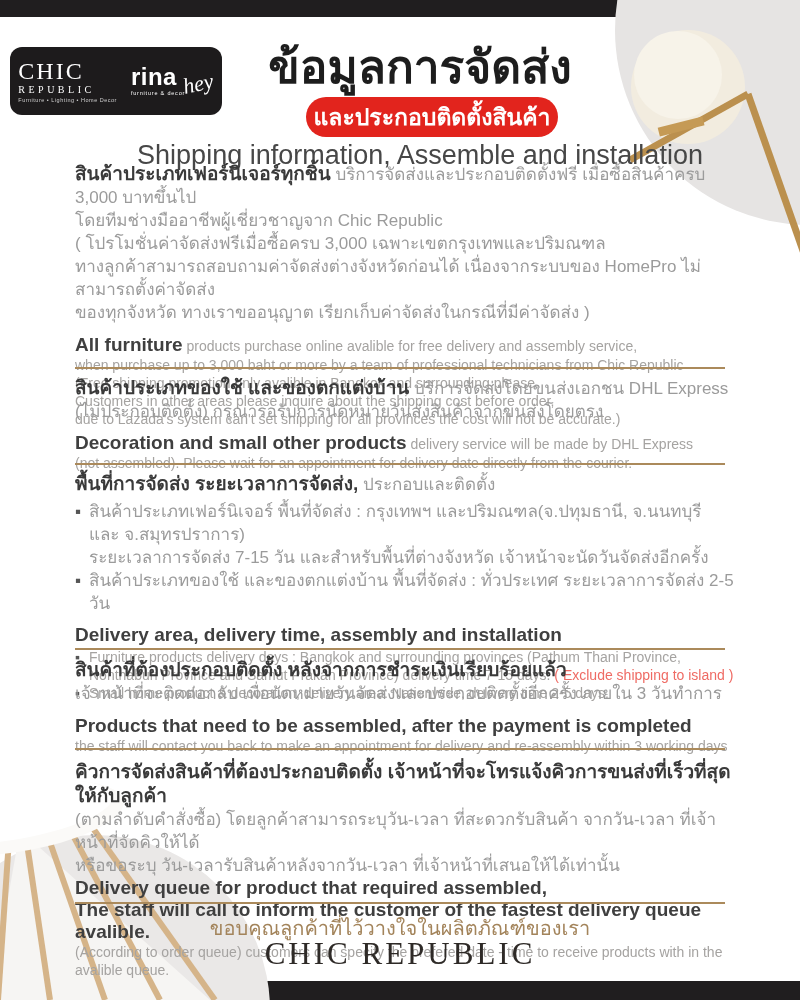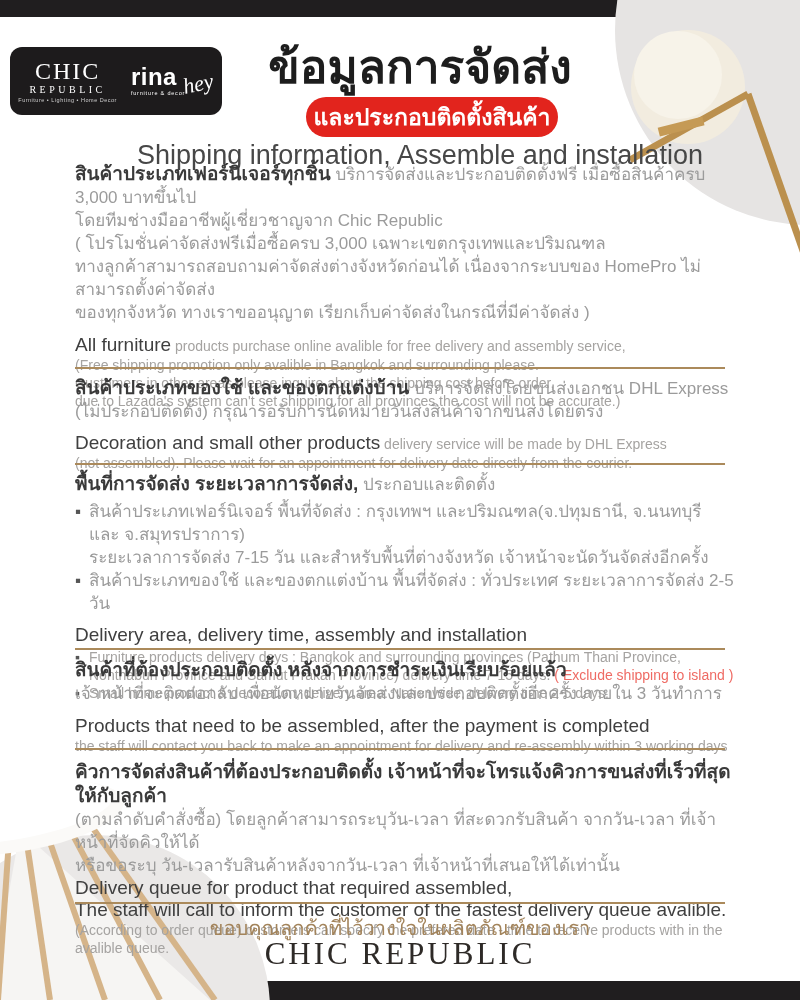--- a/index.html
+++ b/index.html
@@ -14,21 +14,21 @@
              background:#e6e4e3;z-index:2;}
   .circle-bl{left:-80px;top:835px;width:350px;height:350px;border-radius:50%;
              background:#eae8e7;z-index:2;}
   
   .lamp{left:600px;top:20px;width:200px;height:260px;z-index:3;}
   
   .stool{left:-20px;top:770px;width:280px;height:230px;z-index:3;}
   
   .logo-box{left:10px;top:47px;width:212px;height:68px;background:#1d1b1c;border-radius:12px;
             z-index:4;display:flex;align-items:center;justify-content:center;gap:14px;color:#fff;}
-  .chic-logo{text-align:center;line-height:1;}
+  .chic-logo{line-height:1;}
   .chic-logo .l1{font-family:"Liberation Serif",serif;font-size:24px;letter-spacing:2px;}
   .chic-logo .l2{font-family:"Liberation Serif",serif;font-size:10px;letter-spacing:3.5px;margin-top:2px;}
   .chic-logo .l3{font-size:5.5px;letter-spacing:.5px;margin-top:3px;color:#cfcfcf;}
   .rina-logo{display:flex;align-items:flex-start;line-height:1;}
   .rina-main{text-align:left;}
   .rina-main .r1{font-weight:bold;font-size:24px;letter-spacing:.5px;}
   .rina-main .r2{font-size:5.5px;letter-spacing:.8px;margin-top:2px;}
   .rina-script{font-family:"Liberation Serif",serif;font-style:italic;font-size:22px;margin:8px 0 0 -2px;
                transform:rotate(-12deg);}
   
@@ -36,21 +36,21 @@
               color:#1d1d1d;z-index:4;}
   .badge-red{left:306px;top:97px;width:252px;height:40px;background:#e2241d;border-radius:22px;
              display:flex;align-items:center;justify-content:center;color:#fff;font-size:23px;
              font-weight:bold;z-index:4;}
   .subtitle-en{left:100px;top:140px;width:640px;text-align:center;font-size:27px;color:#474747;z-index:4;}
   
   .sec{left:75px;width:660px;z-index:4;}
   .th-head{font-size:19px;font-weight:bold;color:#3a3a3a;line-height:24px;}
   .th-body{font-size:17px;color:#9b9b9b;line-height:23px;}
   .th-light{font-size:17px;color:#9b9b9b;font-weight:normal;}
-  .en-head{font-size:19px;font-weight:normal;color:#3f3f3f;line-height:22px;}
+  .en-head{font-size:19px;font-weight:bold;color:#3f3f3f;line-height:22px;}
   .en-body{font-size:14px;color:#a5a3a1;line-height:18px;}
   .divider{height:2px;background:#ab8a5b;width:650px;left:75px;z-index:4;}
   .bullet-row{display:flex;}
   .bullet-dot{width:14px;flex:0 0 14px;color:#555;}
   .red-note{color:#ef6b64;}
   
   .footer-thai{left:100px;top:912px;width:600px;text-align:center;font-size:20px;color:#a3845b;z-index:4;}
   .footer-brand{left:100px;top:936px;width:600px;text-align:center;font-size:31px;letter-spacing:3px;
                 font-family:"Liberation Serif","DejaVu Serif",serif;color:#2e2a27;z-index:4;}
 </style>
@@ -106,20 +106,21 @@
 <div class="abs sec" style="top:162px;">
   <div class="th-body">
     <span class="th-head">สินค้าประเภทเฟอร์นิเจอร์ทุกชิ้น</span><span> บริการจัดส่งและประกอบติดตั้งฟรี เมื่อซื้อสินค้าครบ 3,000 บาทขึ้นไป</span>
     <div>โดยทีมช่างมืออาชีพผู้เชี่ยวชาญจาก Chic Republic</div>
     <div>( โปรโมชั่นค่าจัดส่งฟรีเมื่อซื้อครบ 3,000 เฉพาะเขตกรุงเทพและปริมณฑล</div>
     <div>ทางลูกค้าสามารถสอบถามค่าจัดส่งต่างจังหวัดก่อนได้ เนื่องจากระบบของ HomePro ไม่สามารถตั้งค่าจัดส่ง</div>
     <div>ของทุกจังหวัด ทางเราขออนุญาต เรียกเก็บค่าจัดส่งในกรณีที่มีค่าจัดส่ง )</div>
   </div>
   <div class="en-body" style="margin-top:10px;">
     <span class="en-head">All furniture</span><span> products purchase online avalible for free delivery and assembly service,</span>
+    <div>when purchase up to 3,000 baht or more by a team of professional technicians from Chic Republic</div>
     <div>(Free shipping promotion only avalible in Bangkok and surrounding please.</div>
     <div>Customers in other areas please inquire about the shipping cost before order,</div>
     <div>due to Lazada's system can't set shipping for all provinces the cost will not be accurate.)</div>
   </div>
 </div>
 <div class="abs divider" style="top:367px;"></div>
 
 <div class="abs sec" style="top:376px;">
   <div class="th-body">
     <span class="th-head">สินค้าประเภทของใช้ และของตกแต่งบ้าน</span><span> บริการจัดส่งโดยขนส่งเอกชน DHL Express</span>

